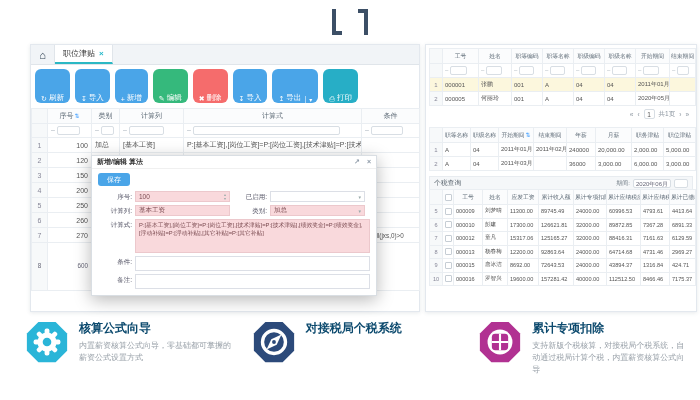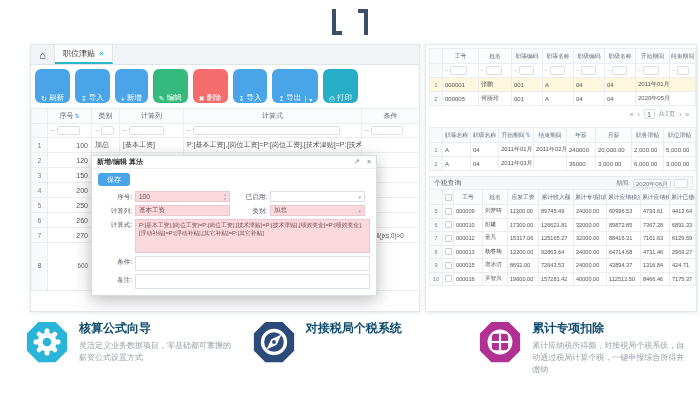--- a/index.html
+++ b/index.html
@@ -533,21 +533,21 @@
             <rect x="21.5" y="10" width="5" height="28" rx="2" transform="rotate(45 24 24)"></rect>
             <rect x="21.5" y="10" width="5" height="28" rx="2" transform="rotate(90 24 24)"></rect>
             <rect x="21.5" y="10" width="5" height="28" rx="2" transform="rotate(135 24 24)"></rect>
             <circle cx="24" cy="24" r="10"></circle>
           </g>
           <circle cx="24" cy="24" r="4.5" fill="#2ab5d8"></circle>
         </svg>
       </span>
       <div>
         <div class="f-title">核算公式向导</div>
-        <div class="f-desc">灵活定义业务数据项目，零基础都可掌握的薪资公式设置方式</div>
+        <div class="f-desc">内置薪资核算公式向导，零基础都可掌握的薪资公式设置方式</div>
       </div>
     </div>
     <div class="feature">
       <span class="f-icon">
         <svg viewBox="0 0 48 48" width="46" height="46">
           <polygon points="15,3 33,3 45,15 45,33 33,45 15,45 3,33 3,15" fill="#2c4a7a"></polygon>
           <circle cx="24" cy="24" r="12" fill="none" stroke="#fff" stroke-width="3.5"></circle>
           <polygon points="24,13 28,24 24,35 20,24" fill="#fff" transform="rotate(45 24 24)"></polygon>
           <circle cx="24" cy="24" r="2" fill="#2c4a7a"></circle>
         </svg>
@@ -560,17 +560,17 @@
       <span class="f-icon">
         <svg viewBox="0 0 48 48" width="46" height="46">
           <polygon points="15,3 33,3 45,15 45,33 33,45 15,45 3,33 3,15" fill="#b13192"></polygon>
           <circle cx="24" cy="24" r="13" fill="#fff"></circle>
           <rect x="15.5" y="15.5" width="17" height="17" rx="3.5" fill="#b13192"></rect>
           <path d="M24 15.5v17M15.5 24h17" stroke="#fff" stroke-width="2.2"></path>
         </svg>
       </span>
       <div>
         <div class="f-title">累计专项扣除</div>
-        <div class="f-desc">累计应纳税所得额，对接税局个税系统，自动通过税局计算个税，一键申报综合所得并缴纳</div>
+        <div class="f-desc">支持新版个税核算，对接税局个税系统，自动通过税局计算个税，内置薪资核算公式向导</div>
       </div>
     </div>
   </div>
 </div>
 
 </body></html>

